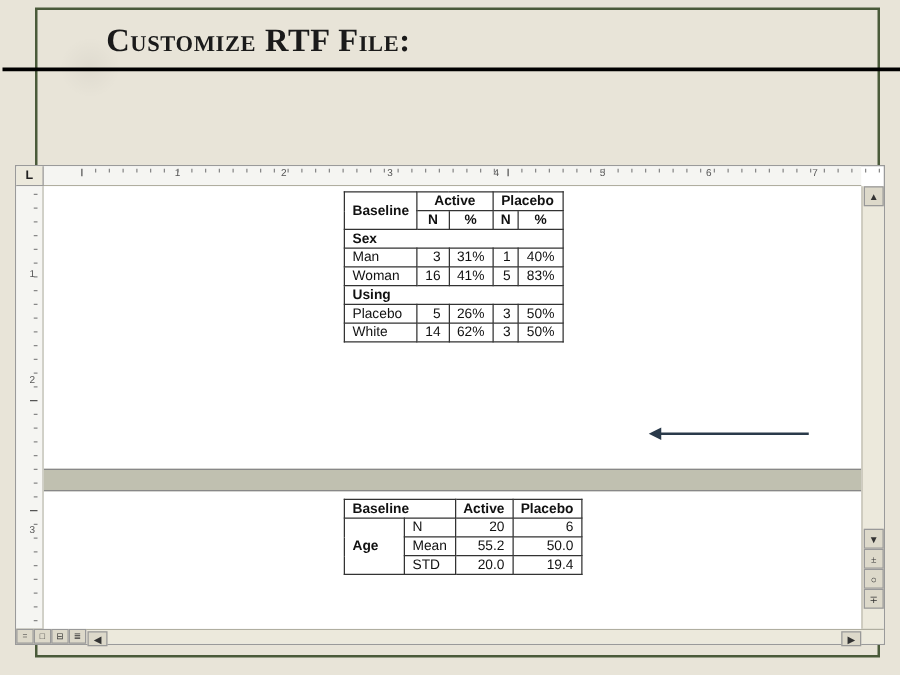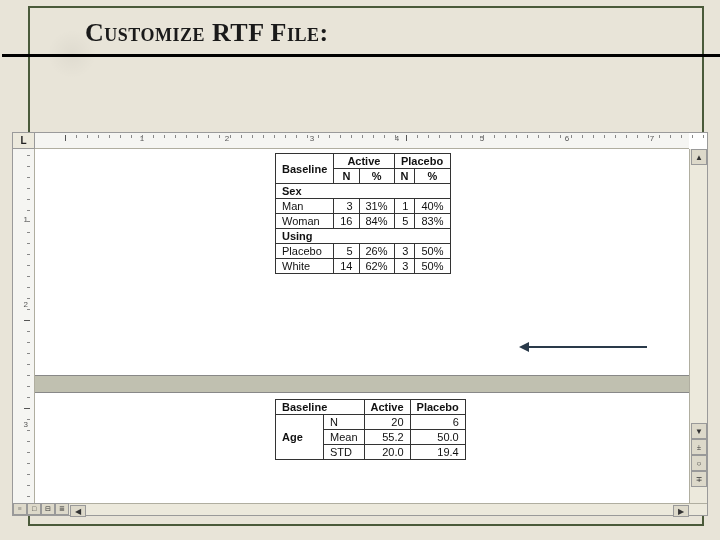--- a/index.html
+++ b/index.html
@@ -399,21 +399,21 @@
         <tr>
           <td>Man</td>
           <td class="num">3</td>
           <td class="num">31%</td>
           <td class="num">1</td>
           <td class="num">40%</td>
         </tr>
         <tr>
           <td>Woman</td>
           <td class="num">16</td>
-          <td class="num">84%</td>
+          <td class="num">41%</td>
           <td class="num">5</td>
           <td class="num">83%</td>
         </tr>
         <tr>
           <th colspan="5">Using</th>
         </tr>
         <tr>
           <td>Placebo</td>
           <td class="num">5</td>
           <td class="num">26%</td>

